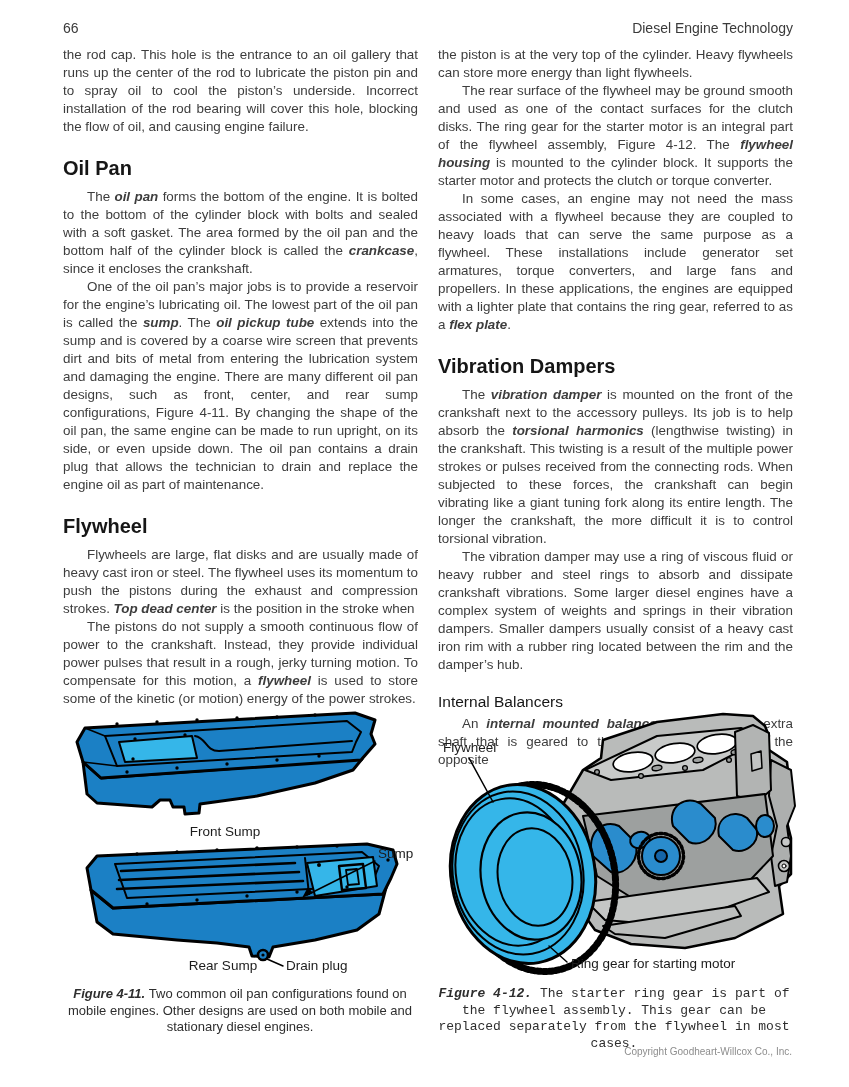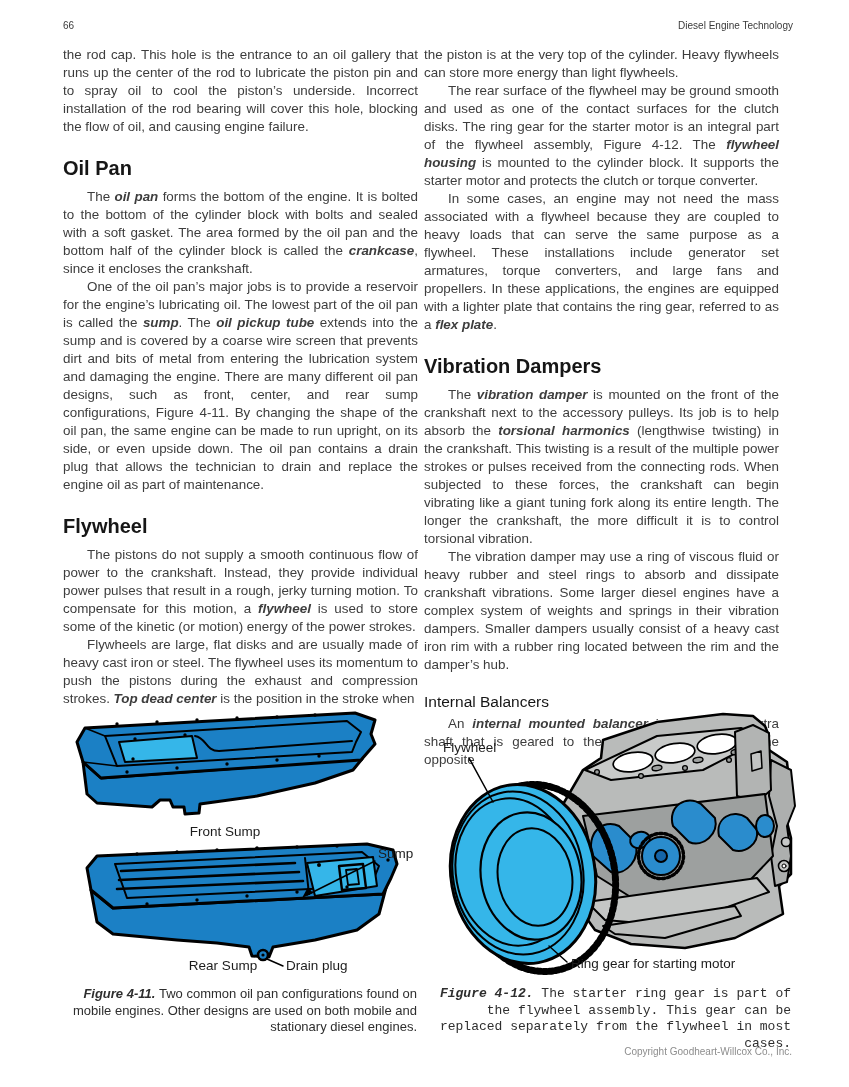--- a/index.html
+++ b/index.html
@@ -1,34 +1,34 @@
 <!DOCTYPE html>
 <html><head>
 <meta charset="utf-8">
 <style>
   html,body{margin:0;padding:0;background:#ffffff;}
   .page{position:relative;width:849px;height:1087px;background:#fff;overflow:hidden;
         font-family:"Liberation Sans",sans-serif;color:#3d3d3d;}
   .header{position:absolute;top:20px;left:63px;width:730px;display:flex;
-          justify-content:space-between;font-size:10px;color:#3a3a3a;}
-  .columns{position:absolute;top:46px;left:63px;width:731px;display:flex;gap:6px;}
+          justify-content:space-between;font-size:14px;color:#3a3a3a;}
+  .columns{position:absolute;top:46px;left:63px;width:731px;display:flex;gap:20px;}
   .col{width:355px;font-size:13.4px;line-height:18px;text-align:justify;color:#3d3d3d;}
   .col p{margin:0;text-indent:24px;}
   .col p.noindent{text-indent:0;}
   .col h2{font-size:20px;line-height:22px;margin:21px 0 9px 0;color:#161616;
           font-weight:bold;text-align:left;}
   .col h3{font-size:15.5px;line-height:18px;margin:19px 0 4px 0;color:#161616;
           font-weight:normal;text-align:left;}
   .seg-bi{font-weight:bold;font-style:italic;}
   .seg-b{font-weight:normal;}
   .figure{position:absolute;}
   .fig-left{left:57px;top:708px;width:368px;height:272px;}
   .fig-right{left:435px;top:706px;width:368px;height:272px;}
   .caption{position:absolute;width:354px;font-size:13px;line-height:16.5px;
-           color:#2e2e2e;text-align:right;}
+           color:#2e2e2e;text-align:center;}
   .cap-left{left:63px;top:986px;}
   .cap-right{left:437px;top:986px;font-family:Liberation Mono, monospace;}
   .copyright{position:absolute;right:57px;top:1046px;font-size:10px;color:#8d8d8d;}
   svg text{font-family:"Liberation Sans",sans-serif;font-size:13.5px;fill:#1c1c1c;}
 </style>
 </head>
 <body>
 
 <div class="page">
 
@@ -37,22 +37,22 @@
     <span>Diesel Engine Technology</span>
   </div>
 
   <div class="columns">
     <div class="col">
       <p class="noindent"><span>the rod cap. This hole is the entrance to an oil gallery that runs up the center of the rod to lubricate the piston pin and to spray oil to cool the piston’s underside. Incorrect installation of the rod bearing will cover this hole, blocking the flow of oil, and causing engine failure.</span></p>
       <h2>Oil Pan</h2>
       <p><span>The </span><span class="seg-bi">oil pan</span><span> forms the bottom of the engine. It is bolted to the bottom of the cylinder block with bolts and sealed with a soft gasket. The area formed by the oil pan and the bottom half of the cylinder block is called the </span><span class="seg-bi">crankcase</span><span>, since it encloses the crankshaft.</span></p>
       <p><span>One of the oil pan’s major jobs is to provide a reservoir for the engine’s lubricating oil. The lowest part of the oil pan is called the </span><span class="seg-bi">sump</span><span>. The </span><span class="seg-bi">oil pickup tube</span><span> extends into the sump and is covered by a coarse wire screen that prevents dirt and bits of metal from entering the lubrication system and damaging the engine. There are many different oil pan designs, such as front, center, and rear sump configurations, </span><span class="seg-b">Figure 4-11</span><span>. By changing the shape of the oil pan, the same engine can be made to run upright, on its side, or even upside down. The oil pan contains a drain plug that allows the technician to drain and replace the engine oil as part of maintenance.</span></p>
       <h2>Flywheel</h2>
+      <p><span>Flywheels are large, flat disks and are usually made of heavy cast iron or steel. The flywheel uses its momentum to push the pistons during the exhaust and compression strokes. </span><span class="seg-bi">Top dead center</span><span> is the position in the stroke when</span></p>
       <p><span>The pistons do not supply a smooth continuous flow of power to the crankshaft. Instead, they provide individual power pulses that result in a rough, jerky turning motion. To compensate for this motion, a </span><span class="seg-bi">flywheel</span><span> is used to store some of the kinetic (or motion) energy of the power strokes.</span></p>
-      <p><span>Flywheels are large, flat disks and are usually made of heavy cast iron or steel. The flywheel uses its momentum to push the pistons during the exhaust and compression strokes. </span><span class="seg-bi">Top dead center</span><span> is the position in the stroke when</span></p>
     </div>
     <div class="col">
       <p class="noindent"><span>the piston is at the very top of the cylinder. Heavy flywheels can store more energy than light flywheels.</span></p>
       <p><span>The rear surface of the flywheel may be ground smooth and used as one of the contact surfaces for the clutch disks. The ring gear for the starter motor is an integral part of the flywheel assembly, </span><span class="seg-b">Figure 4-12</span><span>. The </span><span class="seg-bi">flywheel housing</span><span> is mounted to the cylinder block. It supports the starter motor and protects the clutch or torque converter.</span></p>
       <p><span>In some cases, an engine may not need the mass associated with a flywheel because they are coupled to heavy loads that can serve the same purpose as a flywheel. These installations include generator set armatures, torque converters, and large fans and propellers. In these applications, the engines are equipped with a lighter plate that contains the ring gear, referred to as a </span><span class="seg-bi">flex plate</span><span>.</span></p>
       <h2>Vibration Dampers</h2>
       <p><span>The </span><span class="seg-bi">vibration damper</span><span> is mounted on the front of the crankshaft next to the accessory pulleys. Its job is to help absorb the </span><span class="seg-bi">torsional harmonics</span><span> (lengthwise twisting) in the crankshaft. This twisting is a result of the multiple power strokes or pulses received from the connecting rods. When subjected to these forces, the crankshaft can begin vibrating like a giant tuning fork along its entire length. The longer the crankshaft, the more difficult it is to control torsional vibration.</span></p>
       <p><span>The vibration damper may use a ring of viscous fluid or heavy rubber and steel rings to absorb and dissipate crankshaft vibrations. Some larger diesel engines have a complex system of weights and springs in their vibration dampers. Smaller dampers usually consist of a heavy cast iron rim with a rubber ring located between the rim and the damper’s hub.</span></p>
       <h3>Internal Balancers</h3>
       <p><span>An </span><span class="seg-bi">internal mounted balancer</span><span> is actually an extra shaft that is geared to the crankshaft. It turns in the opposite</span></p>

